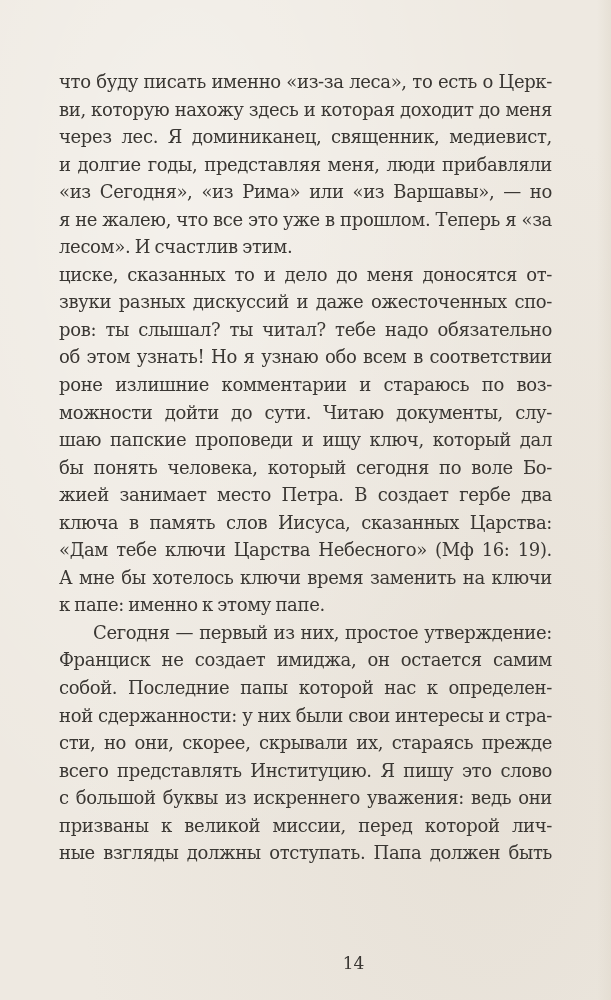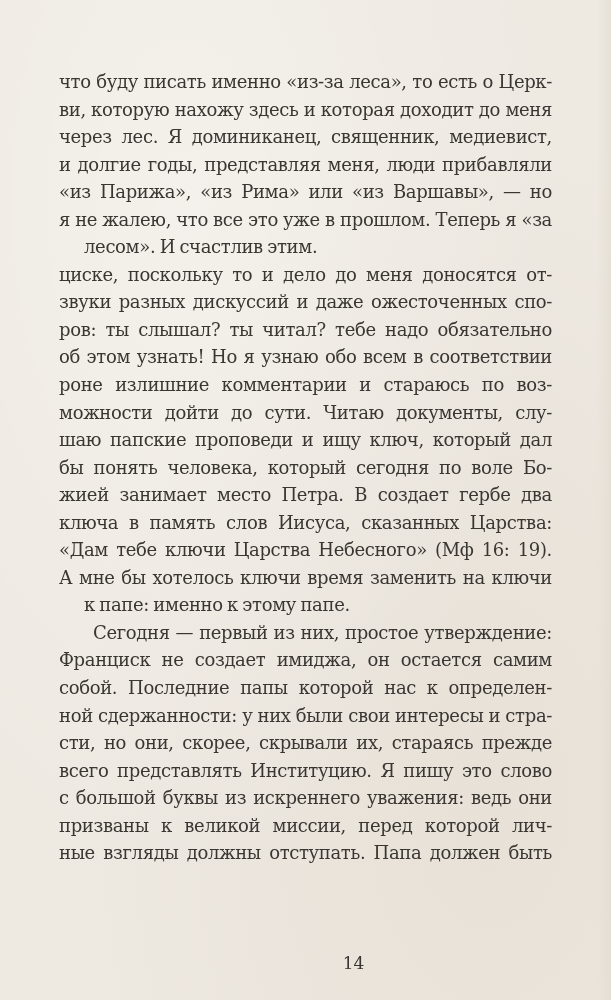--- a/index.html
+++ b/index.html
@@ -44,21 +44,20 @@
       display: block;
       white-space: nowrap;
       text-align: justify;
       text-align-last: justify;
       height: 27.55px;
       letter-spacing: -0.35px;
       word-spacing: -1px;
     }
     .line.last {
       text-align-last: left;
-      margin-left: 25px;
     }
     .line.indent {
       padding-left: 34px;
     }
     .page-number {
       position: absolute;
       left: 0;
       width: 611px;
       top: 953px;
       text-align: center;
@@ -72,27 +71,27 @@
 <body>
 
 <div class="page">
   <div class="text-block">
 
     <div>
       <span class="line">что буду писать именно «из-за леса», то есть о Церк-</span>
       <span class="line">ви, которую нахожу здесь и которая доходит до меня</span>
       <span class="line">через лес. Я доминиканец, священник, медиевист,</span>
       <span class="line">и долгие годы, представляя меня, люди прибавляли</span>
-      <span class="line">«из Парижа», «из Рима» или «из Варшавы», — но</span>
+      <span class="line">«из Сегодня», «из Рима» или «из Варшавы», — но</span>
       <span class="line">я не жалею, что все это уже в прошлом. Теперь я «за</span>
       <span class="line last">лесом». И счастлив этим.</span>
     </div>
 
     <div>
-      <span class="line">циске, поскольку то и дело до меня доносятся от-</span>
+      <span class="line">циске, сказанных то и дело до меня доносятся от-</span>
       <span class="line">звуки разных дискуссий и даже ожесточенных спо-</span>
       <span class="line">ров: ты слышал? ты читал? тебе надо обязательно</span>
       <span class="line">об этом узнать! Но я узнаю обо всем в соответствии</span>
       <span class="line">роне излишние комментарии и стараюсь по воз-</span>
       <span class="line">можности дойти до сути. Читаю документы, слу-</span>
       <span class="line">шаю папские проповеди и ищу ключ, который дал</span>
       <span class="line">бы понять человека, который сегодня по воле Бо-</span>
       <span class="line">жией занимает место Петра. В создает гербе два</span>
       <span class="line">ключа в память слов Иисуса, сказанных Царства:</span>
       <span class="line">«Дам тебе ключи Царства Небесного» (Мф 16: 19).</span>

